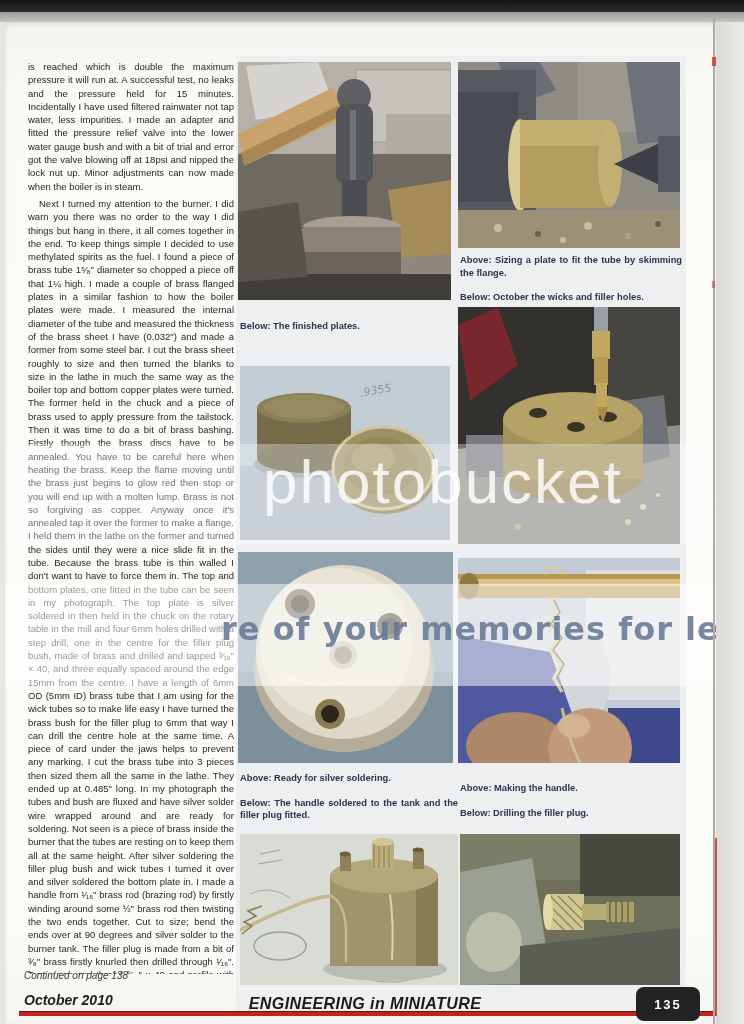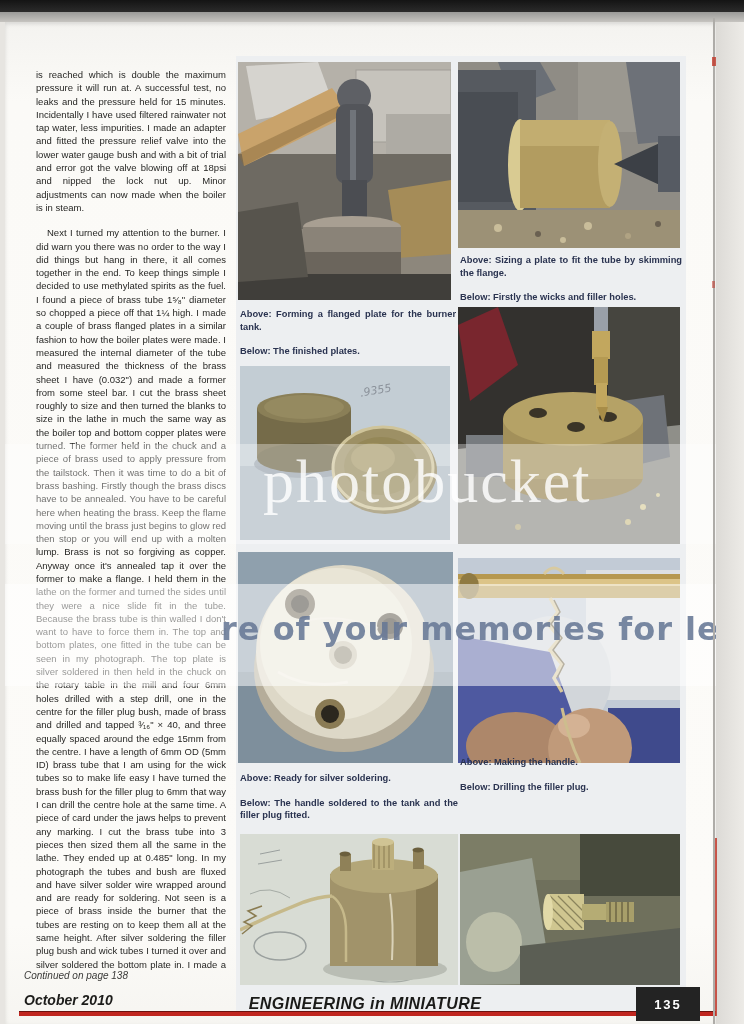--- a/index.html
+++ b/index.html
@@ -14,48 +14,48 @@
   .red-tick1{position:absolute;left:712px;top:57px;width:4px;height:9px;background:#c0392b;opacity:.8;}
   .red-tick2{position:absolute;left:712px;top:281px;width:3px;height:7px;background:#c0392b;opacity:.55;}
   
   .page{position:absolute;left:5px;top:22px;width:711px;height:1002px;overflow:hidden;
         background:linear-gradient(180deg,#f4f3f0 0%,#fbfaf7 8%,#fcfbf8 90%,#f6f5f1 100%);
         box-shadow:inset 0 2px 4px rgba(0,0,0,.12);}
   .photo-zone-bg{position:absolute;left:231px;top:34px;width:450px;height:956px;background:#edeff1;}
   
   .bodycopy{position:absolute;left:19px;top:34px;width:214px;height:918px;overflow:hidden;
             font-size:9.5px;line-height:13.3px;color:#272725;text-align:justify;}
-  .bodycopy p{margin:12px;}
+  .bodycopy p{margin:4px;}
   .bodycopy p.indent{text-indent:11px;}
   .continued{position:absolute;left:19px;top:948px;font-size:10px;font-style:italic;color:#3a3a38;}
   
   .cap{position:absolute;font-size:9.3px;font-weight:bold;color:#2a3350;
        line-height:12.6px;text-align:justify;}
   .cap .below{margin-top:12px;}
   
   .photo{position:absolute;overflow:hidden;background:#888;}
   .photo svg{display:block;}
   .hand-note{position:absolute;font-family:"DejaVu Sans",sans-serif;font-size:11px;font-style:italic;
              color:#7d838c;opacity:.8;transform:rotate(-10deg);}
   
   .wm-band-a{position:absolute;left:0px;top:422px;width:711px;height:100px;background:rgba(255,255,255,.34);}
   .wm-band-b{position:absolute;left:0px;top:562px;width:711px;height:102px;background:rgba(255,255,255,.52);}
-  .wm-brand{position:absolute;left:258px;top:424px;font-family:Liberation Serif, serif;
+  .wm-brand{position:absolute;left:258px;top:424px;font-family:Liberation Sans, sans-serif;
             font-size:62px;font-weight:normal;letter-spacing:2px;color:rgba(255,255,255,.82);}
   .wm-tagline{position:absolute;left:216px;top:588px;font-family:"DejaVu Sans",sans-serif;
               font-size:32px;font-weight:bold;letter-spacing:1px;color:rgba(102,119,149,.88);white-space:nowrap;}
   
   .footer-issue{position:absolute;left:19px;top:970px;font-size:14px;font-weight:bold;font-style:italic;color:#1c1c1a;text-align:center;}
   .footer-mag{position:absolute;left:160px;top:973px;width:400px;text-align:center;
               font-size:16px;font-weight:bold;font-style:italic;color:#1a1a18;letter-spacing:.4px;}
   .footer-rule{position:absolute;left:14px;top:989px;width:697px;height:4px;
                border-top:1px solid #6d120e;background:#c0261f;}
   .footer-pagenum{position:absolute;left:631px;top:965px;width:64px;height:34px;background:#232323;
                   color:#fff;font-size:13px;font-weight:bold;letter-spacing:2px;
-                  display:flex;align-items:center;justify-content:center;}
+                  display:flex;align-items:center;justify-content:center;border-radius:8px;}
 </style>
 </head>
 <body>
 
 <div class="scan">
   <div class="scan-top"></div>
   <div class="scan-top2"></div>
   <div class="next-page"></div>
 
   <div class="page">
@@ -109,25 +109,24 @@
           <circle cx="80" cy="172" r="3" fill="#6a6051"></circle>
         <circle cx="130" cy="164" r="4" fill="#c9bd9a"></circle>
           <circle cx="170" cy="174" r="3" fill="#b0a383"></circle>
         <circle cx="200" cy="162" r="3" fill="#6a6051"></circle>
           <circle cx="105" cy="178" r="3" fill="#c9bd9a"></circle>
       </svg>
     </div>
 
     <div class="cap" style="left:455px;top:232px;width:222px;">
       <div class="above">Above: Sizing a plate to fit the tube by skimming the flange.</div>
-      <div class="below">Below: Firstly the wicks and filler holes.</div>
+      <div class="below">Below: October the wicks and filler holes.</div>
     </div>
 
     <div class="cap" style="left:235px;top:286px;width:216px;">
-      <div class="above">Above: Forming a flanged plate for the burner tank.</div>
       <div class="below">Below: The finished plates.</div>
     </div>
 
     <div class="photo" style="left:235px;top:344px;width:210px;height:174px;">
       <svg width="210" height="174" viewBox="0 0 210 174">
         <rect width="210" height="174" fill="#c3cdd4"></rect>
         <rect y="100" width="210" height="74" fill="#aeb9c2"></rect>
         <ellipse cx="66" cy="98" rx="52" ry="14" fill="#8e9aa4" opacity=".8"></ellipse>
         <rect x="17" y="42" width="94" height="50" fill="#756b49"></rect>
         <ellipse cx="64" cy="92" rx="47" ry="15" fill="#6a6142"></ellipse>
@@ -205,21 +204,21 @@
         <ellipse cx="116" cy="168" rx="16" ry="12" fill="#d4b294"></ellipse>
         <path d="M104,150 q6,30 18,55" stroke="#cdbd8e" stroke-width="3" fill="none"></path>
       </svg>
     </div>
 
     <div class="cap" style="left:235px;top:750px;width:218px;">
       <div class="above">Above: Ready for silver soldering.</div>
       <div class="below">Below: The handle soldered to the tank and the filler plug fitted.</div>
     </div>
 
-    <div class="cap" style="left:455px;top:734px;width:222px;">
+    <div class="cap" style="left:455px;top:760px;width:222px;">
       <div class="above">Above: Making the handle.</div>
       <div class="below">Below: Drilling the filler plug.</div>
     </div>
 
     <div class="photo" style="left:235px;top:812px;width:218px;height:151px;">
       <svg width="218" height="151" viewBox="0 0 218 151">
         <rect width="218" height="151" fill="#d8dcd4"></rect>
         <ellipse cx="40" cy="112" rx="26" ry="14" fill="none" stroke="#9aa09e" stroke-width="1.5"></ellipse>
         <ellipse cx="150" cy="138" rx="30" ry="10" fill="none" stroke="#a5aba5" stroke-width="1.2"></ellipse>
         <path d="M10,60 q20,-10 40,4" stroke="#a5aba5" fill="none"></path>

